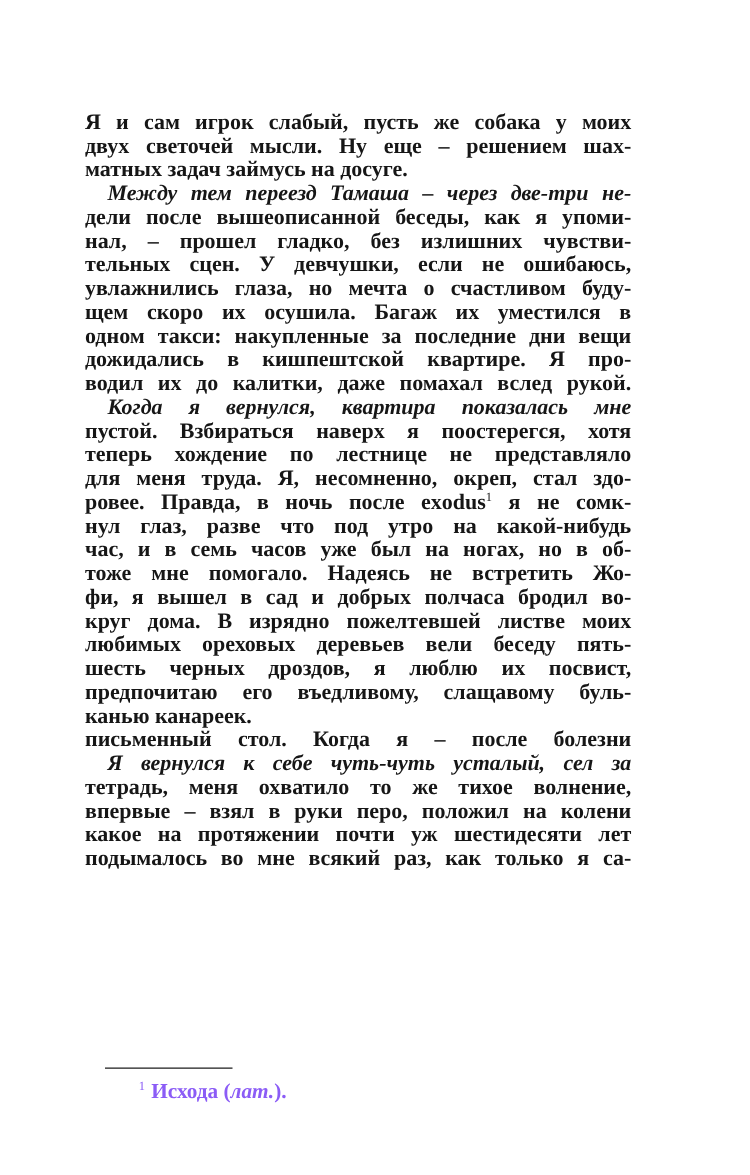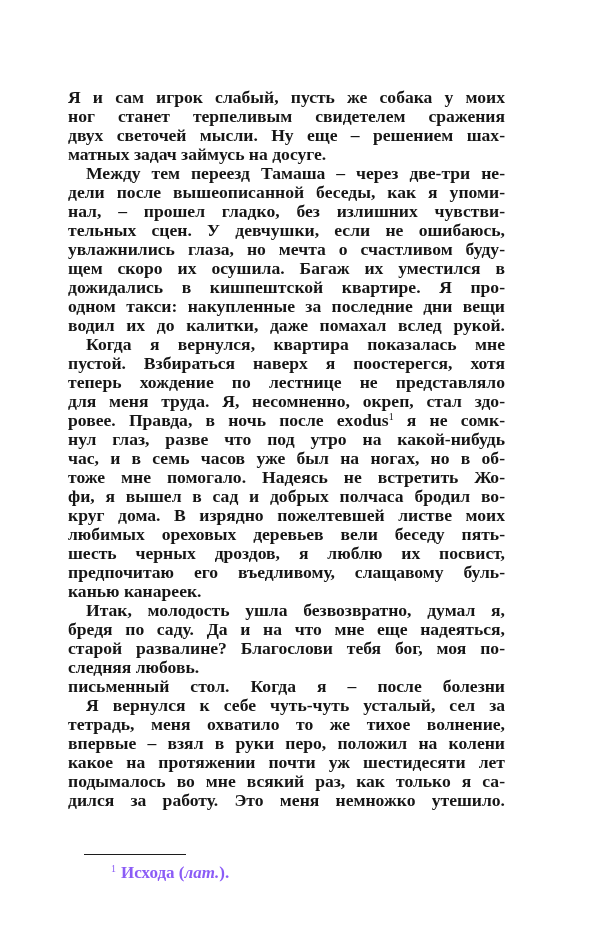--- a/index.html
+++ b/index.html
@@ -31,20 +31,21 @@
       text-align: justify;
       text-align-last: justify;
       height: 19px;
       overflow: visible;
     }
     .line.last {
       text-align-last: left;
     }
     .line.indent {
       padding-left: 18px;
+      font-style: italic;
     }
     sup.fnref {
       font-size: 10px;
       vertical-align: 6px;
       line-height: 0;
       font-weight: normal;
     }
     .fn-rule {
       position: absolute;
       left: 84px;
@@ -75,69 +76,61 @@
       font-style: italic;
     }
   </style>
 </head>
 <body>
 
 <div class="page">
 
   <div class="para">
     <span class="line">Я и сам игрок слабый, пусть же собака у моих</span>
-    <span class="line">ног станет терпеливым свидетелем сражения</span>
     <span class="line">двух светочей мысли. Ну еще – решением шах-</span>
     <span class="line last">матных задач займусь на досуге.</span>
   </div>
 
   <div class="para">
     <span class="line indent">Между тем переезд Тамаша – через две-три не-</span>
     <span class="line">дели после вышеописанной беседы, как я упоми-</span>
     <span class="line">нал, – прошел гладко, без излишних чувстви-</span>
     <span class="line">тельных сцен. У девчушки, если не ошибаюсь,</span>
     <span class="line">увлажнились глаза, но мечта о счастливом буду-</span>
     <span class="line">щем скоро их осушила. Багаж их уместился в</span>
+    <span class="line">одном такси: накупленные за последние дни вещи</span>
     <span class="line">дожидались в кишпештской квартире. Я про-</span>
-    <span class="line">одном такси: накупленные за последние дни вещи</span>
     <span class="line">водил их до калитки, даже помахал вслед рукой.</span>
   </div>
 
   <div class="para">
     <span class="line indent">Когда я вернулся, квартира показалась мне</span>
     <span class="line">пустой. Взбираться наверх я поостерегся, хотя</span>
     <span class="line">теперь хождение по лестнице не представляло</span>
     <span class="line">для меня труда. Я, несомненно, окреп, стал здо-</span>
     <span class="line"><span>ровее. Правда, в ночь после exodus</span><sup class="fnref">1</sup><span> я не сомк-</span></span>
     <span class="line">нул глаз, разве что под утро на какой-нибудь</span>
     <span class="line">час, и в семь часов уже был на ногах, но в об-</span>
     <span class="line">тоже мне помогало. Надеясь не встретить Жо-</span>
     <span class="line">фи, я вышел в сад и добрых полчаса бродил во-</span>
     <span class="line">круг дома. В изрядно пожелтевшей листве моих</span>
     <span class="line">любимых ореховых деревьев вели беседу пять-</span>
     <span class="line">шесть черных дроздов, я люблю их посвист,</span>
     <span class="line">предпочитаю его въедливому, слащавому буль-</span>
     <span class="line last">канью канареек.</span>
   </div>
 
-  <div class="para">
-    <span class="line indent">Итак, молодость ушла безвозвратно, думал я,</span>
-    <span class="line">бредя по саду. Да и на что мне еще надеяться,</span>
-    <span class="line">старой развалине? Благослови тебя бог, моя по-</span>
-    <span class="line last">следняя любовь.</span>
-  </div>
 
   <div class="para">
     <span class="line">письменный стол. Когда я – после болезни</span>
     <span class="line indent">Я вернулся к себе чуть-чуть усталый, сел за</span>
     <span class="line">тетрадь, меня охватило то же тихое волнение,</span>
     <span class="line">впервые – взял в руки перо, положил на колени</span>
     <span class="line">какое на протяжении почти уж шестидесяти лет</span>
     <span class="line">подымалось во мне всякий раз, как только я са-</span>
-    <span class="line">дился за работу. Это меня немножко утешило.</span>
   </div>
 
 </div>
 
 <div class="fn-rule"></div>
 
 <div class="footnote">
   <span class="fnmark">1</span><span>Исхода (</span><em>лат.</em><span>).</span>
 </div>
 

